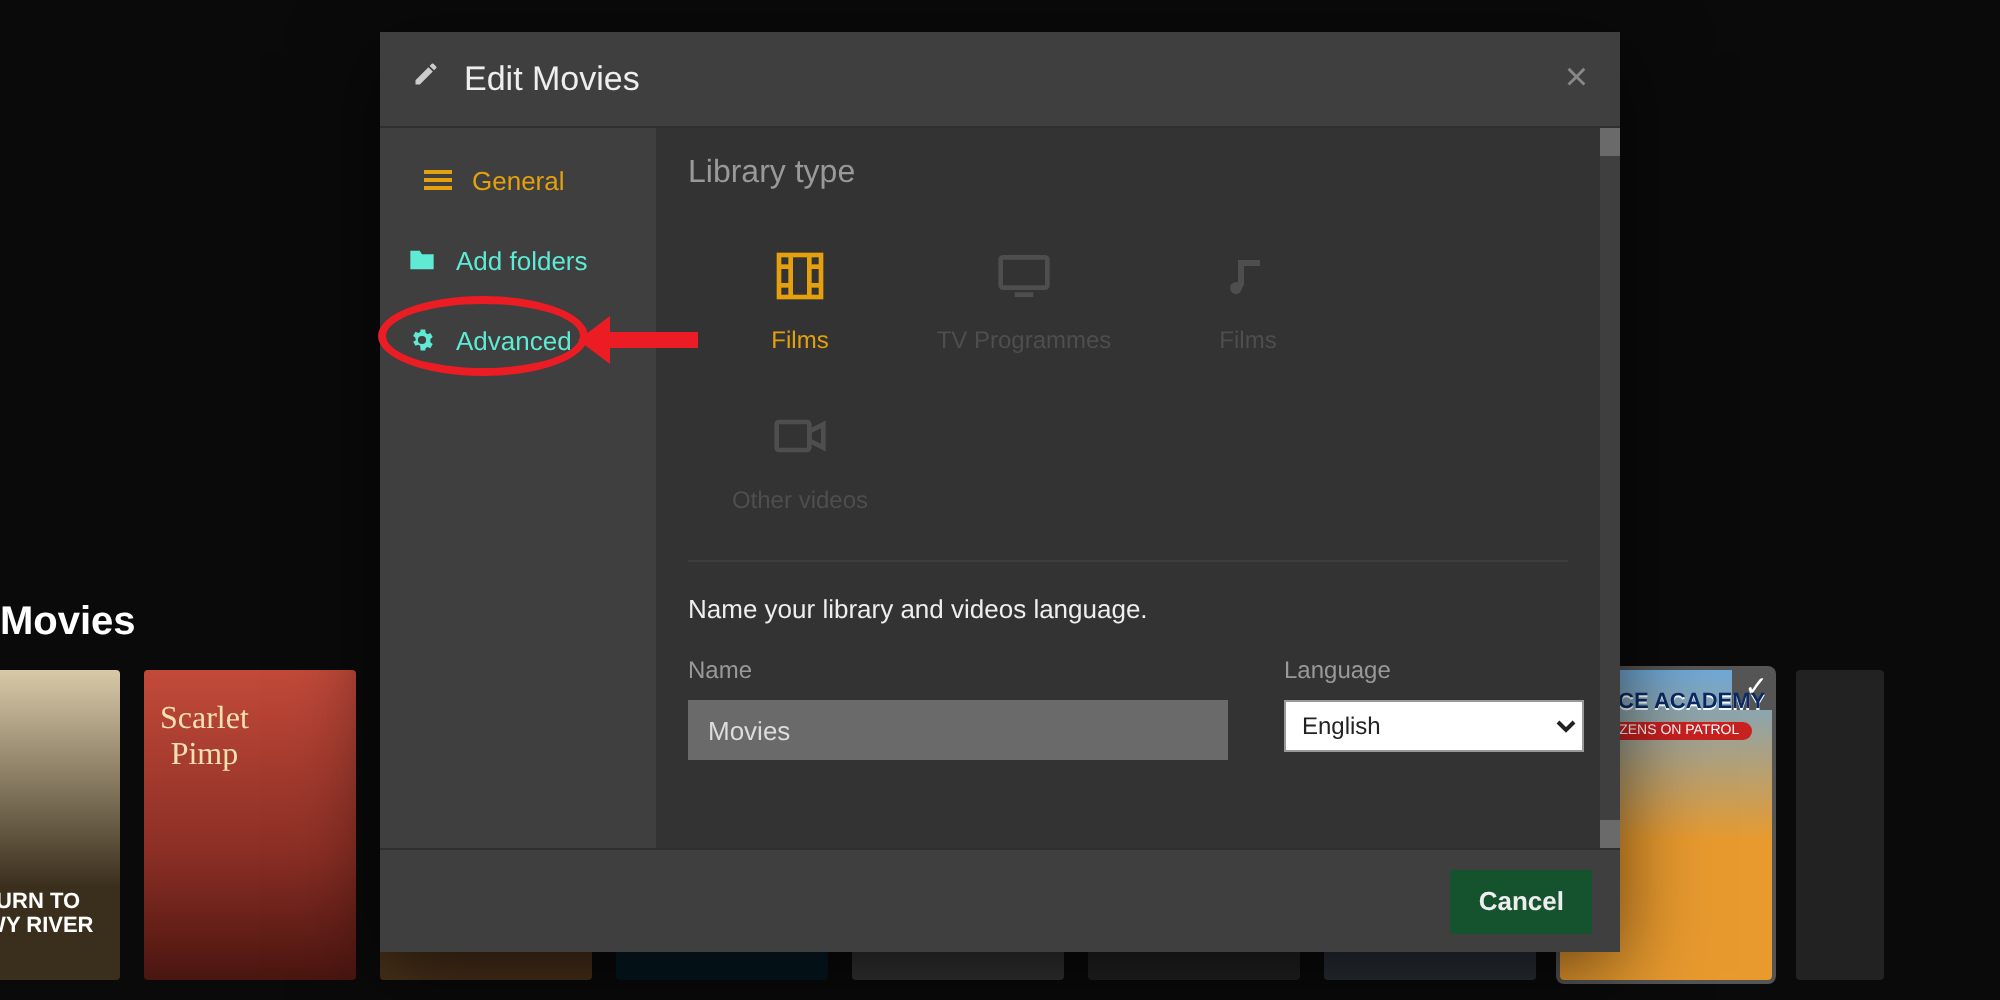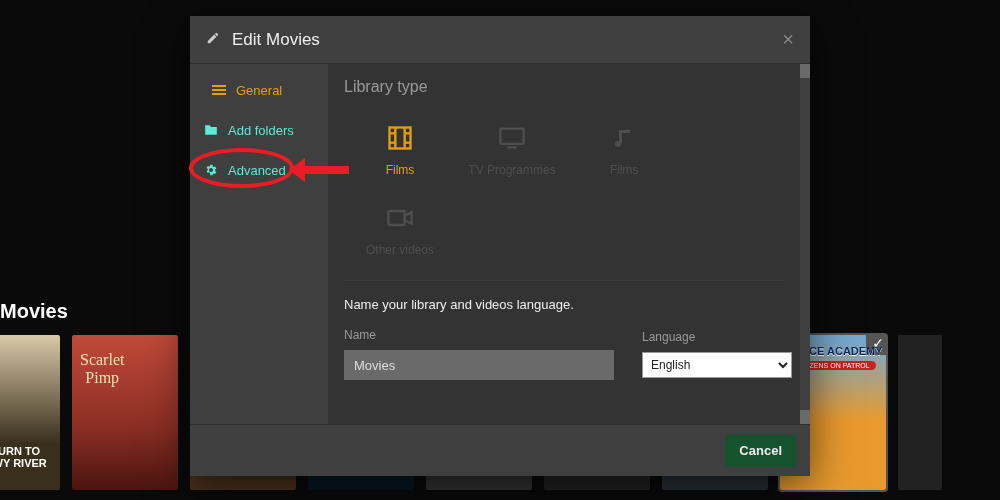--- a/index.html
+++ b/index.html
@@ -69,21 +69,21 @@
     width:112px; height:80px;
     display:flex; flex-direction:column; align-items:center; justify-content:center;
     gap:10px; color:#4e4e4e; font-size:12px;
     cursor:pointer;
   }
   .type.selected { color:#e5a00d; }
   .type .ticon { height:30px; display:flex; align-items:center; justify-content:center;}
   .type svg { display:block; }
   .hr { height:1px; background:rgba(255,255,255,.05); margin:10px 0 16px; }
   .instr { font-size:13px; color:#eee; margin-bottom:16px;}
-  .fields { display:flex; gap:28px;align-items:center; }
+  .fields { display:flex; gap:28px; }
   .field { display:flex; flex-direction:column; gap:8px;}
   .field label { font-size:12px; color:#999;}
   .name-input {
     width:270px; height:30px; border:none; background:#6a6a6a;
     color:#ddd; padding:0 10px; font-size:13px;
   }
   .lang-select{
     width:150px; height:26px; background:#fff; color:#222;
     border:1px solid #999; font-size:12px; padding:0 4px;
   }

